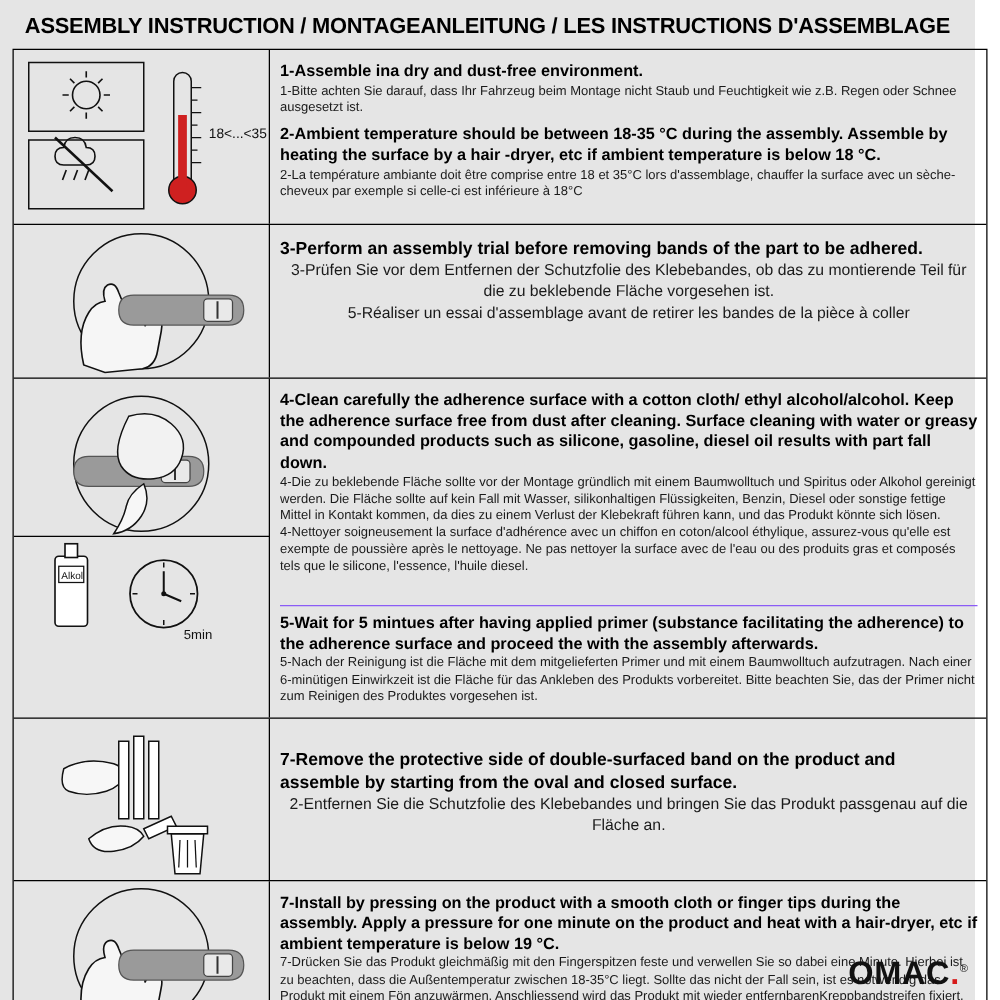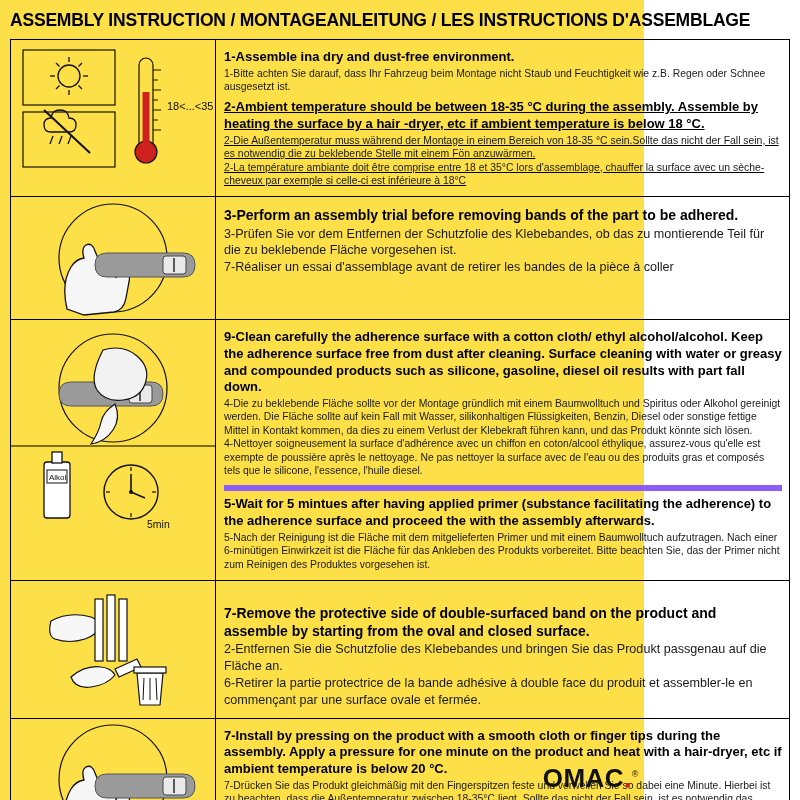--- a/index.html
+++ b/index.html
@@ -4,22 +4,22 @@
 <style>
   * { box-sizing: border-box; }
   html, body {
     margin: 0; padding: 0;
     width: 800px; height: 800px;
     background: #ffffff;
     font-family: "Liberation Sans", sans-serif;
   }
   #page {
     position: relative;
-    width: 644px; height: 800px;
-    background: #fde047;
+    width: 780px; height: 800px;
+    background: #e5e5e5;
     padding: 6px 10px 0 10px;
   }
   .title {
     text-align: center;
     font-weight: bold;
     font-size: 17.5px;
     color: #000;
     letter-spacing: -0.2px;
     margin: 4px 0 8px 0;
     white-space: nowrap;
@@ -39,41 +39,42 @@
     border-right: 1px solid #000;
     position: relative;
     flex: 0 0 205px;
   }
   .cell-txt {
     flex: 1 1 auto;
     padding: 5px 7px 5px 8px;
   }
   .cell-txt.split > .subblock { }
   .subblock { padding: 4px 0 4px 0; }
-  .subblock.divided { border-top: 6px solid #8b5cf6; margin-top: 4px; padding-top: 5px; }
+  .subblock.divided { border-top: 1px solid #8b5cf6; margin-top: 20px; padding-top: 5px; }
   .hdr {
     font-weight: bold;
     font-size: 13px;
     line-height: 1.28;
     color: #000;
     margin: 0 0 1px 0;
   }
   .hdr.big {
     font-size: 14px;
     line-height: 1.3;
   }
   .de, .fr {
     font-size: 10.4px;
     line-height: 1.29;
     color: #1a1a1a;
     margin: 0;
   }
   .de.big, .fr.big {
     font-size: 12.6px;
     line-height: 1.34;
+    text-align: center;
   }
   .fr { }
   .illo { position: absolute; inset: 0; }
   .logo {
     position: absolute;
     right: 5px;
     bottom: 6px;
     font-weight: bold;
     font-size: 26px;
     letter-spacing: 0.5px;
@@ -134,23 +135,22 @@
             </g>
             <text x="156" y="70" font-family="Liberation Sans, sans-serif" font-size="11" fill="#111">18&lt;...&lt;35 C</text>
           </svg>
         </div>
       </div>
       <div class="cell-txt split">
         <div class="subblock">
           <p class="hdr">1-Assemble ina dry and dust-free environment.</p>
           <p class="de">1-Bitte achten Sie darauf, dass Ihr Fahrzeug beim Montage nicht Staub und Feuchtigkeit wie z.B. Regen oder Schnee ausgesetzt ist.</p>
         </div>
-        <div class="subblock" style="padding-top:2px;text-decoration:underline;">
+        <div class="subblock" style="padding-top:2px;">
           <p class="hdr">2-Ambient temperature should be between 18-35 °C  during the assembly. Assemble by heating the surface by a hair -dryer, etc if ambient temperature is below 18 °C.</p>
-          <p class="de">2-Die Außentemperatur muss während der Montage in einem Bereich von 18-35 °C  sein.Sollte das nicht der Fall sein, ist es notwendig die zu beklebende Stelle mit einem Fön anzuwärmen.</p>
           <p class="fr">2-La température ambiante doit être comprise entre 18 et 35°C lors d'assemblage, chauffer la surface avec un sèche-cheveux par exemple si celle-ci est inférieure à 18°C</p>
         </div>
       </div>
     </div>
 
     <div class="row" style="min-height:123px;">
       <div class="cell-img">
         <div class="illo">
           <svg width="205" height="123" viewBox="0 0 205 123">
             <circle cx="102" cy="61" r="54" fill="none" stroke="#111" stroke-width="1.2"></circle>
@@ -160,21 +160,21 @@
             <path d="M96 56 h76 q12 0 12 12 q0 12 -12 12 h-76 q-12 0 -12 -12 q0 -12 12 -12 z" fill="#9a9a9a" stroke="#555" stroke-width="1"></path>
             <rect x="152" y="59" width="23" height="18" rx="3" fill="#e9e9e9" stroke="#444" stroke-width="1"></rect>
             <line x1="163" y1="61" x2="163" y2="75" stroke="#333" stroke-width="1.6"></line>
           </svg>
         </div>
       </div>
       <div class="cell-txt">
         <div class="subblock">
           <p class="hdr big">3-Perform an assembly trial before removing bands of the part to be adhered.</p>
           <p class="de big">3-Prüfen Sie vor dem Entfernen der Schutzfolie des Klebebandes, ob das zu montierende Teil für die zu beklebende Fläche vorgesehen ist.</p>
-          <p class="fr big">7-Réaliser un essai d'assemblage avant de retirer les bandes de la pièce à coller</p>
+          <p class="fr big">5-Réaliser un essai d'assemblage avant de retirer les bandes de la pièce à coller</p>
         </div>
       </div>
     </div>
 
     <div class="row" style="min-height:230px;">
       <div class="cell-img">
         <div class="illo">
           <svg width="205" height="230" viewBox="0 0 205 230">
             <circle cx="102" cy="68" r="54" fill="none" stroke="#111" stroke-width="1.2"></circle>
 
@@ -201,21 +201,21 @@
               <line x1="120" y1="193" x2="120" y2="197"></line>
               <line x1="95" y1="172" x2="99" y2="172"></line>
               <line x1="141" y1="172" x2="145" y2="172"></line>
             </g>
             <text x="136" y="208" font-family="Liberation Sans, sans-serif" font-size="10.5" fill="#111">5min</text>
           </svg>
         </div>
       </div>
       <div class="cell-txt split">
         <div class="subblock">
-          <p class="hdr">9-Clean carefully the adherence surface with a cotton cloth/ ethyl alcohol/alcohol. Keep the adherence surface free from dust after cleaning. Surface cleaning with water or greasy and compounded products such as silicone, gasoline, diesel oil results with part fall down.</p>
+          <p class="hdr">4-Clean carefully the adherence surface with a cotton cloth/ ethyl alcohol/alcohol. Keep the adherence surface free from dust after cleaning. Surface cleaning with water or greasy and compounded products such as silicone, gasoline, diesel oil results with part fall down.</p>
           <p class="de">4-Die zu beklebende Fläche sollte vor der Montage gründlich mit einem Baumwolltuch und Spiritus oder Alkohol gereinigt werden. Die Fläche sollte auf kein Fall mit Wasser, silikonhaltigen Flüssigkeiten, Benzin, Diesel oder sonstige fettige Mittel in Kontakt kommen, da dies zu einem Verlust der Klebekraft führen kann, und das Produkt könnte sich lösen.</p>
           <p class="fr">4-Nettoyer soigneusement la surface d'adhérence avec un chiffon en coton/alcool éthylique, assurez-vous qu'elle est exempte de poussière après le nettoyage. Ne pas nettoyer la surface avec de l'eau ou des produits gras et composés tels que le silicone, l'essence, l'huile diesel.</p>
         </div>
         <div class="subblock divided">
           <p class="hdr">5-Wait for 5 mintues after having applied primer (substance facilitating the adherence) to the adherence surface and proceed the with the assembly afterwards.</p>
           <p class="de">5-Nach der Reinigung ist die Fläche mit dem mitgelieferten Primer und mit einem Baumwolltuch aufzutragen. Nach einer 6-minütigen Einwirkzeit ist die Fläche für das Ankleben des Produkts vorbereitet. Bitte beachten Sie, das der Primer nicht zum Reinigen des Produktes vorgesehen ist.</p>
         </div>
       </div>
     </div>
 
@@ -242,40 +242,39 @@
               <line x1="139" y1="97" x2="139" y2="119"></line>
               <line x1="145" y1="97" x2="146" y2="119"></line>
             </g>
           </svg>
         </div>
       </div>
       <div class="cell-txt">
         <div class="subblock" style="padding-top:18px;">
           <p class="hdr big">7-Remove the protective side of double-surfaced band on the product and assemble by starting from the oval and closed surface.</p>
           <p class="de big">2-Entfernen Sie die Schutzfolie des Klebebandes und bringen Sie das Produkt passgenau auf die Fläche an.</p>
-          <p class="fr big">6-Retirer la partie protectrice de la bande adhésive à double face du produit et assembler-le en commençant par une surface ovale et fermée.</p>
         </div>
       </div>
     </div>
 
     <div class="row" style="min-height:122px;">
       <div class="cell-img">
         <div class="illo">
           <svg width="205" height="122" viewBox="0 0 205 122">
             <circle cx="102" cy="60" r="54" fill="none" stroke="#111" stroke-width="1.2"></circle>
             <path d="M56 112 q-6 -26 4 -42 q5 -8 13 -9 q-3 -10 2 -13 q6 -3 9 6 l7 17 q2 -12 8 -12 q6 0 6 9 l0 13 q3 -9 9 -7 q6 2 4 11 l-3 16 q-2 12 -12 14 l-30 3 z" fill="#f6f6f6" stroke="#111" stroke-width="1.3"></path>
             <path d="M96 55 h76 q12 0 12 12 q0 12 -12 12 h-76 q-12 0 -12 -12 q0 -12 12 -12 z" fill="#9a9a9a" stroke="#555" stroke-width="1"></path>
             <rect x="152" y="58" width="23" height="18" rx="3" fill="#e9e9e9" stroke="#444" stroke-width="1"></rect>
             <line x1="163" y1="60" x2="163" y2="74" stroke="#333" stroke-width="1.6"></line>
           </svg>
         </div>
       </div>
       <div class="cell-txt">
         <div class="subblock">
-          <p class="hdr">7-Install by pressing on the product with a smooth cloth or finger tips during the assembly. Apply a pressure for one minute on the product and heat with a hair-dryer, etc if ambient temperature is below 20 °C.</p>
+          <p class="hdr">7-Install by pressing on the product with a smooth cloth or finger tips during the assembly. Apply a pressure for one minute on the product and heat with a hair-dryer, etc if ambient temperature is below 19 °C.</p>
           <p class="de">7-Drücken Sie das Produkt gleichmäßig mit den Fingerspitzen feste und verwellen Sie so dabei eine Minute. Hierbei ist zu beachten, dass die Außentemperatur zwischen 18-35°C liegt. Sollte das nicht der Fall sein, ist es notwendig das Produkt mit einem Fön anzuwärmen. Anschliessend wird das Produkt mit wieder entfernbarenKreppbandstreifen fixiert. Nach 24 Stunden können diese wieder entfernt werden.</p>
 
         </div>
       </div>
     </div>
 
   </div>
 
   <div class="logo">
     <span>OMAC</span><span class="dot">.</span><span class="tm">®</span>

